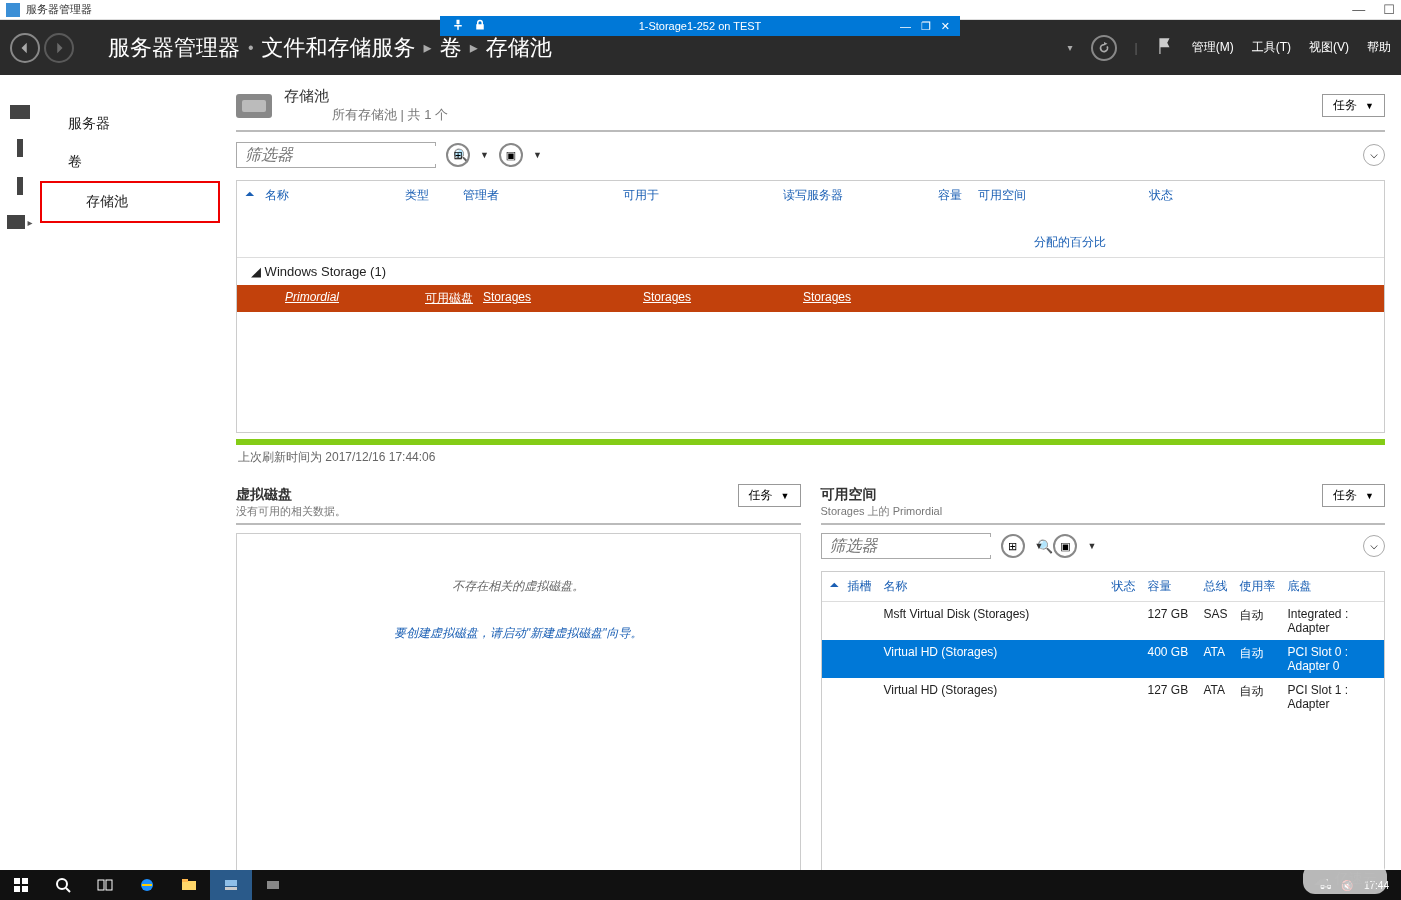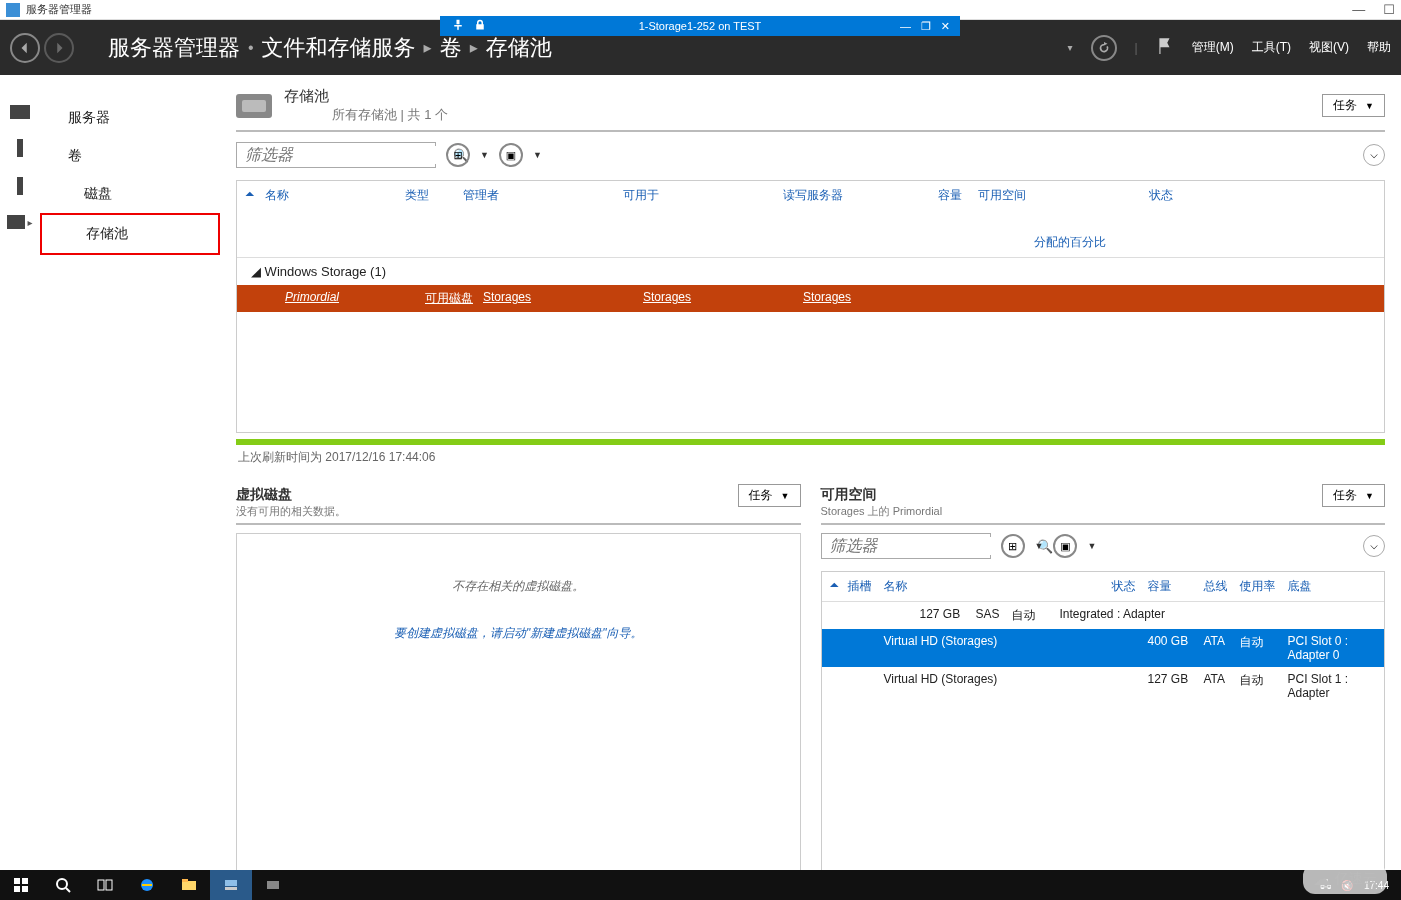--- a/index.html
+++ b/index.html
@@ -28,21 +28,21 @@
 .refresh-icon { width: 26px; height: 26px; border: 2px solid #888; border-radius: 50%; display: flex; align-items: center; justify-content: center; }
 .flag-icon svg { width: 18px; height: 18px; fill: #ccc; }
 
 
 .icon-strip { position: absolute; left: 0; top: 75px; width: 40px; height: 800px; background: #fff; padding-top: 30px; display: flex; flex-direction: column; align-items: center; gap: 20px; }
 .icon-strip .strip-icon { width: 20px; height: 14px; background: #444; }
 .icon-strip .strip-row { display: flex; align-items: center; gap: 2px; }
 .icon-strip .caret { font-size: 10px; color: #555; }
 
 
-.sidebar { position: absolute; left: 40px; top: 75px; width: 180px; height: 800px; background: #fff; padding-top: 24px; }
+.sidebar { position: absolute; left: 40px; top: 75px; width: 180px; height: 800px; background: #fff; padding-top: 30px; }
 .sidebar-item { padding: 10px 28px; font-size: 14px; color: #222; cursor: pointer; }
 .sidebar-item.indent { padding-left: 44px; }
 .sidebar-item.selected { border: 2px solid #e00; }
 
 
 .main { position: absolute; left: 220px; top: 75px; right: 0; bottom: 30px; background: #fff; padding: 12px 16px 0 16px; overflow: hidden; }
 
 .pool-header { display: flex; align-items: center; gap: 12px; border-bottom: 2px solid #bbb; padding-bottom: 6px; margin-bottom: 10px; }
 .pool-header-icon { width: 36px; height: 24px; background: #888; border-radius: 3px; position: relative; }
 .pool-header-icon::after { content:''; position:absolute; top:6px; left:6px; right:6px; bottom:6px; background:#bbb; border-radius:2px; }
@@ -174,21 +174,20 @@
   <div class="strip-icon" style="height:18px;width:6px;"></div>
   <div class="strip-row">
     <div class="strip-icon" style="width:18px;"></div>
     <span class="caret">▸</span>
   </div>
 </div>
 
 <div class="sidebar">
   <div class="sidebar-item">服务器</div>
   <div class="sidebar-item">卷</div>
-  <div class="sidebar-item indent">磁盘</div>
   <div class="sidebar-item indent selected">
     <div class="selected-inner">存储池</div>
   </div>
 </div>
 
 <div class="main">
 
   <div class="pool-header">
     <div class="pool-header-icon"></div>
     <div class="pool-header-text">
@@ -288,20 +287,21 @@
           <span class="p-stat">状态</span>
           <span class="p-cap">容量</span>
           <span class="p-bus">总线</span>
           <span class="p-use">使用率</span>
           <span class="p-chass">底盘</span>
         </div>
         <div id="pdisk-rows">
             <div class="pdisk-row">
               <span class="p-sort"></span>
               <span class="p-slot"></span>
+              <span class="p-name">Msft Virtual Disk (Storages)</span>
               <span class="p-stat"></span>
               <span class="p-cap">127 GB</span>
               <span class="p-bus">SAS</span>
               <span class="p-use">自动</span>
               <span class="p-chass">Integrated : Adapter</span>
             </div>
             <div class="pdisk-row selected">
               <span class="p-sort"></span>
               <span class="p-slot"></span>
               <span class="p-name">Virtual HD (Storages)</span>

